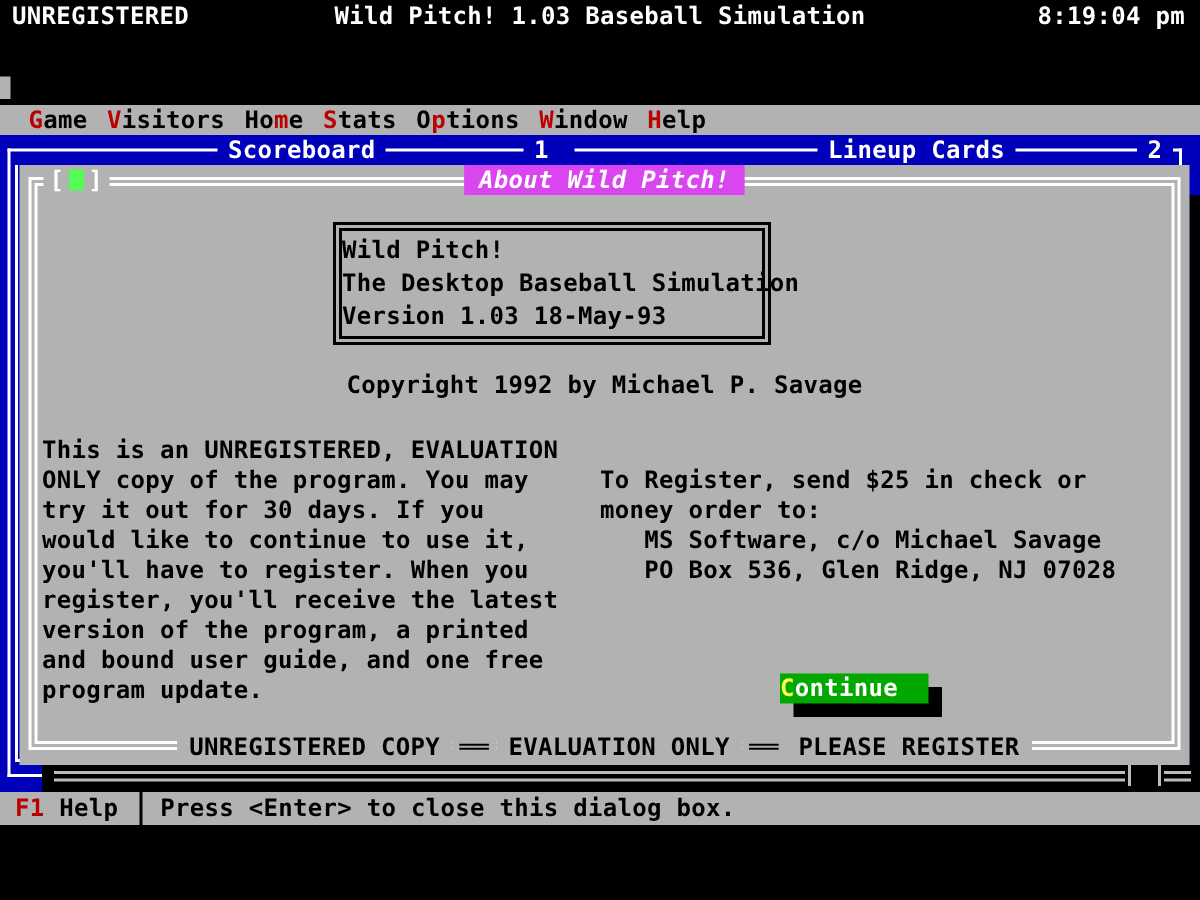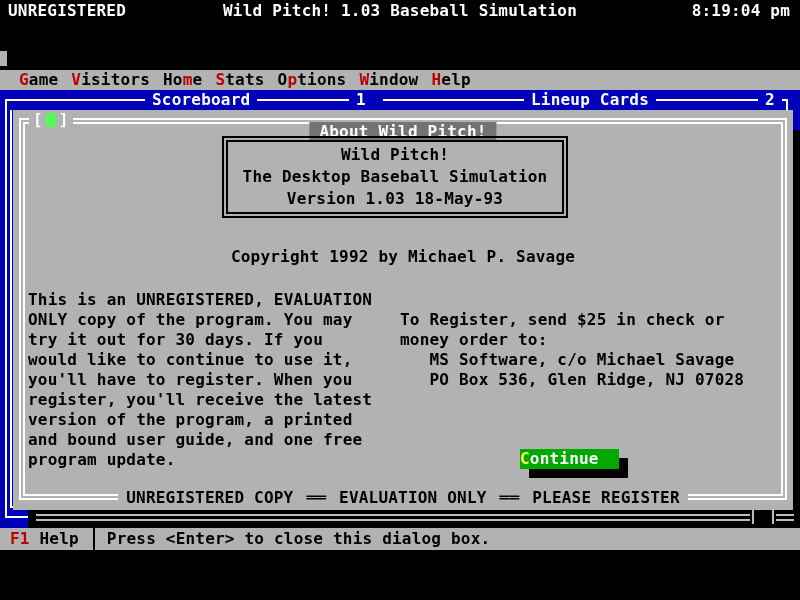--- a/index.html
+++ b/index.html
@@ -26,25 +26,25 @@
 
   
   .shadow-right{left:793px;top:40px;width:7px;height:398px;background:#000;}
   .shadow-bottom{left:28px;top:420px;width:772px;height:18px;background:#000;}
   .rem{background:#bcbcbc;height:2px;}
   .remv{background:#bcbcbc;width:2px;}
 
   
   .dialog{left:13px;top:20px;width:780px;height:400px;background:#b2b2b2;color:#000;}
   .dframe{left:6px;top:8px;right:6px;bottom:10px;border:6px double #fff;}
-  .dtitle{left:50%;transform:translateX(-50%);top:12px;height:20px;line-height:20px;background:#737373;color:#fff;padding:0 10px;white-space:pre;}
+  .dtitle{left:50%;transform:translateX(-50%);top:0;height:20px;line-height:20px;background:#d946ef;color:#fff;padding:0 10px;white-space:pre;font-style:italic;}
   .dclose{left:16px;top:0;height:20px;line-height:20px;background:#b2b2b2;color:#fff;padding:0 4px;}
   .sq{display:inline-block;width:10px;height:14px;background:#54fc54;margin:0 3px;vertical-align:-2px;}
 
-  .aboutbox{left:209px;top:26px;width:346px;height:82px;border:6px double #000;text-align:center;line-height:22px;padding-top:2px;box-sizing:border-box;}
+  .aboutbox{left:209px;top:38px;width:292px;height:82px;border:6px double #000;text-align:left;line-height:22px;padding-top:2px;box-sizing:border-box;}
   .copyright{left:0;width:100%;top:120px;text-align:center;line-height:22px;margin-top:16px;}
   .leftcol{left:15px;top:180px;line-height:20px;}
   .rightcol{left:387px;top:200px;line-height:20px;}
 
   .btn{left:507px;top:339px;width:99px;height:20px;background:#00a800;color:#fff;text-align:left;line-height:20px;box-shadow:9px 9px 0 #000;}
   .btn .bhot{color:#ffff54;}
 
   .dfooter{left:0;right:0;top:378px;height:20px;line-height:20px;display:flex;justify-content:center;align-items:center;}
   .dfooter .ph{background:#b2b2b2;padding:0 8px;white-space:pre;}
   .dfooter .fsep{background:#b2b2b2;padding:0 5px;color:#000;}
@@ -80,21 +80,21 @@
   <div class="abs wvert" style="left:370px;top:9px;height:13px;"></div>
   <div class="abs wvert" style="left:5px;top:9px;height:419px;"></div>
   <div class="abs wvert" style="left:10px;top:20px;height:398px;"></div>
   <div class="abs wline" style="left:10px;top:416px;width:18px;"></div>
   <div class="abs wline" style="left:5px;top:426px;width:23px;"></div>
   <span class="abs wlabel" style="left:145px;">Scoreboard</span>
   <span class="abs wlabel" style="left:349px;">1</span>
 
   <div class="abs wline" style="left:383px;top:9px;width:405px;"></div>
   <div class="abs wvert" style="left:786px;top:9px;height:31px;"></div>
-  <span class="abs wlabel" style="left:524px;text-align:center;">Lineup Cards</span>
+  <span class="abs wlabel" style="left:545px;text-align:center;">Lineup Cards</span>
   <span class="abs wlabel" style="left:758px;">2</span>
 
   <div class="abs shadow-right"></div>
   <div class="abs shadow-bottom">
     <div class="abs rem" style="left:8px;top:4px;width:714px;"></div>
     <div class="abs rem" style="left:8px;top:9px;width:714px;"></div>
     <div class="abs remv" style="left:724px;top:0;height:14px;"></div>
     <div class="abs remv" style="left:744px;top:0;height:14px;"></div>
     <div class="abs rem" style="left:748px;top:4px;width:18px;"></div>
     <div class="abs rem" style="left:748px;top:9px;width:18px;"></div>

